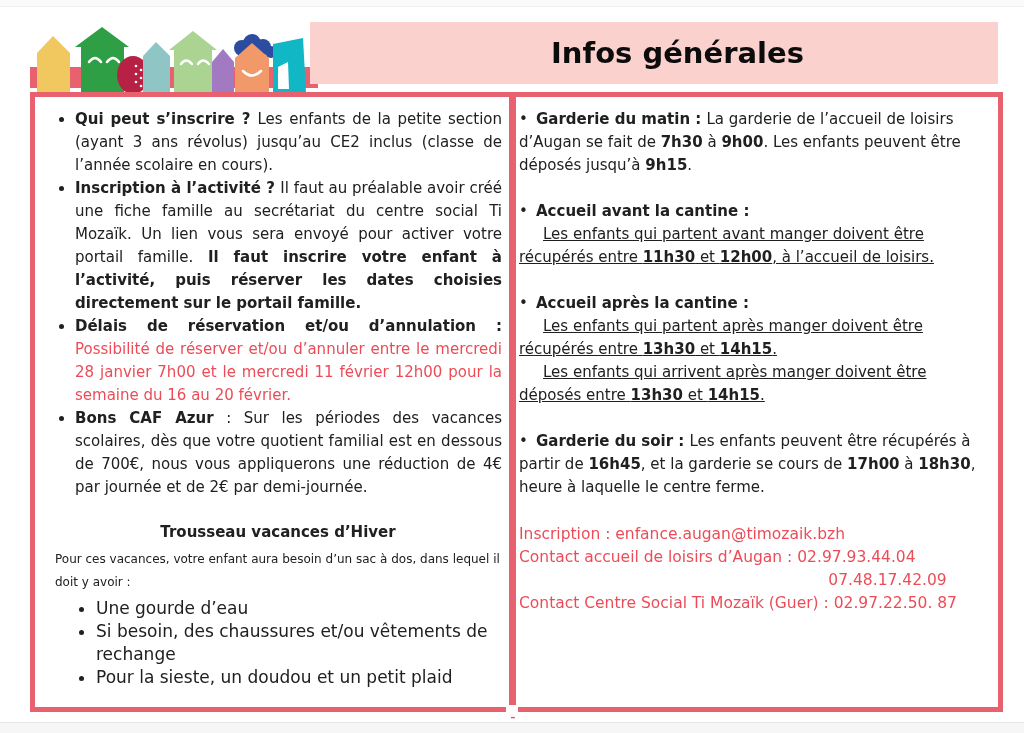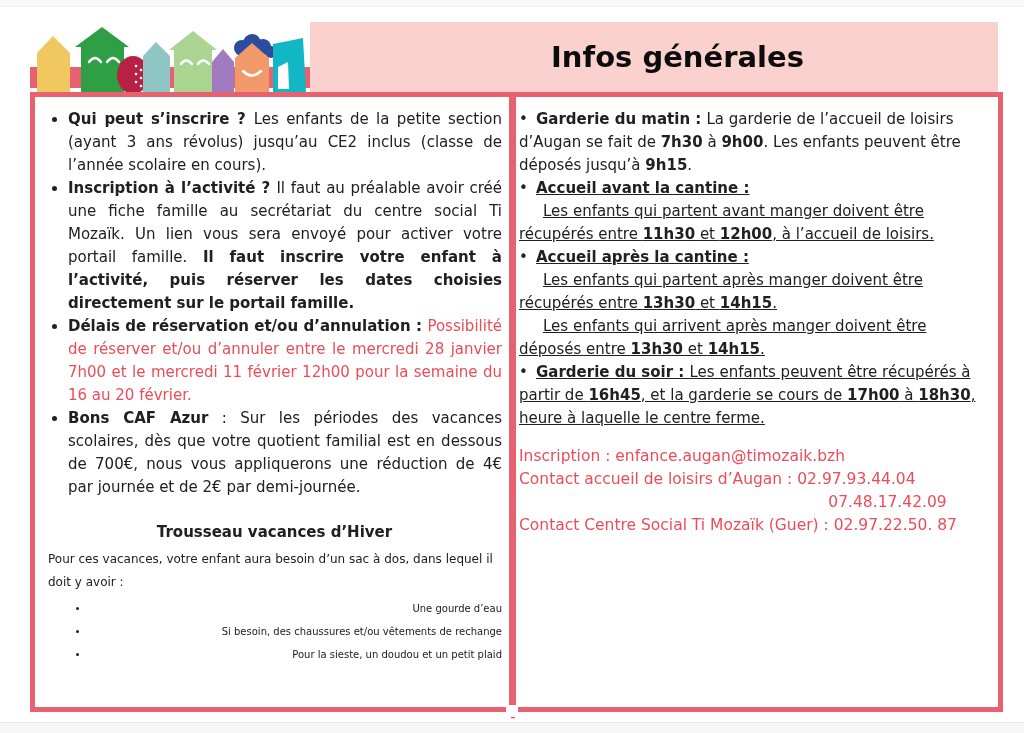--- a/index.html
+++ b/index.html
@@ -11,47 +11,47 @@
   *{box-sizing:border-box;}
   html,body{margin:0;padding:0;}
   body{
     width:1024px;height:733px;position:relative;background:#fff;
     font-family:"DejaVu Sans",sans-serif;color:var(--ink);overflow:hidden;
   }
   .top-edge{position:absolute;top:0;left:0;right:0;height:7px;background:#fafafa;border-bottom:1px solid #f0f0f0;}
   .bottom-edge{position:absolute;top:722px;left:0;right:0;height:11px;background:#f6f6f6;border-top:1px solid #e8e8e8;}
 
   .houses-bar{position:absolute;left:30px;top:67px;width:288px;height:21px;background:var(--accent);}
-  .banner{position:absolute;left:310px;top:22px;width:688px;height:70px;background:var(--banner);
+  .banner{position:absolute;left:310px;top:22px;width:688px;height:62px;background:var(--banner);
     display:flex;align-items:center;justify-content:center;padding-left:47px;}
   .title{font-size:29px;font-weight:bold;color:#0c0c0c;}
   .houses{position:absolute;left:30px;top:25px;}
 
   .frame{position:absolute;left:30px;top:92px;width:973px;height:620px;background:#fff;
     border:5px solid var(--accent);display:flex;}
-  .col-left{width:481px;border-right:7px solid var(--accent);padding:11px 7px 0 12px;}
+  .col-left{width:481px;border-right:7px solid var(--accent);padding:11px 7px 0 19px;}
   .col-right{flex:1;padding:11px 8px 0 3px;}
 
   .bullets{margin:0;padding-left:21px;}
   .bullets li{text-align:justify;font-size:15px;line-height:23px;}
   .b{font-weight:bold;}
   .red{color:var(--red);}
   .u{text-decoration:underline;}
   .mark{display:inline-block;width:17px;text-indent:0;}
 
   .trousseau-heading{text-align:center;font-weight:bold;font-size:15px;line-height:23px;margin-top:22px;}
   .trousseau-intro{font-size:12px;line-height:23px;margin:4px 0 0 1px;}
   .trousseau-list{margin:3px 0 0;padding-left:42px;}
-  .trousseau-list li{font-size:10px;line-height:23px;text-align:right;}
+  .trousseau-list li{font-size:17px;line-height:23px;}
 
   .rtext{font-size:15px;line-height:23px;margin:0;}
-  .rgap{text-decoration:underline;}
+  .rgap{margin-top:23px;}
   .rpara{text-indent:24px;text-decoration:underline;}
 
-  .contacts{margin-top:15px;color:var(--red);font-size:15.5px;line-height:23px;}
+  .contacts{margin-top:24px;color:var(--red);font-size:15.5px;line-height:23px;}
   .contacts .indent{margin-left:266px;text-align:center;}
 
   .notch{position:absolute;left:506px;top:705px;width:12px;height:9px;background:#fff;}
   .page-dash{position:absolute;left:503px;top:706px;width:20px;text-align:center;
     color:var(--red);font-size:15px;line-height:23px;}
 </style>
 </head>
 <body>
 
 <div class="top-edge"></div>

